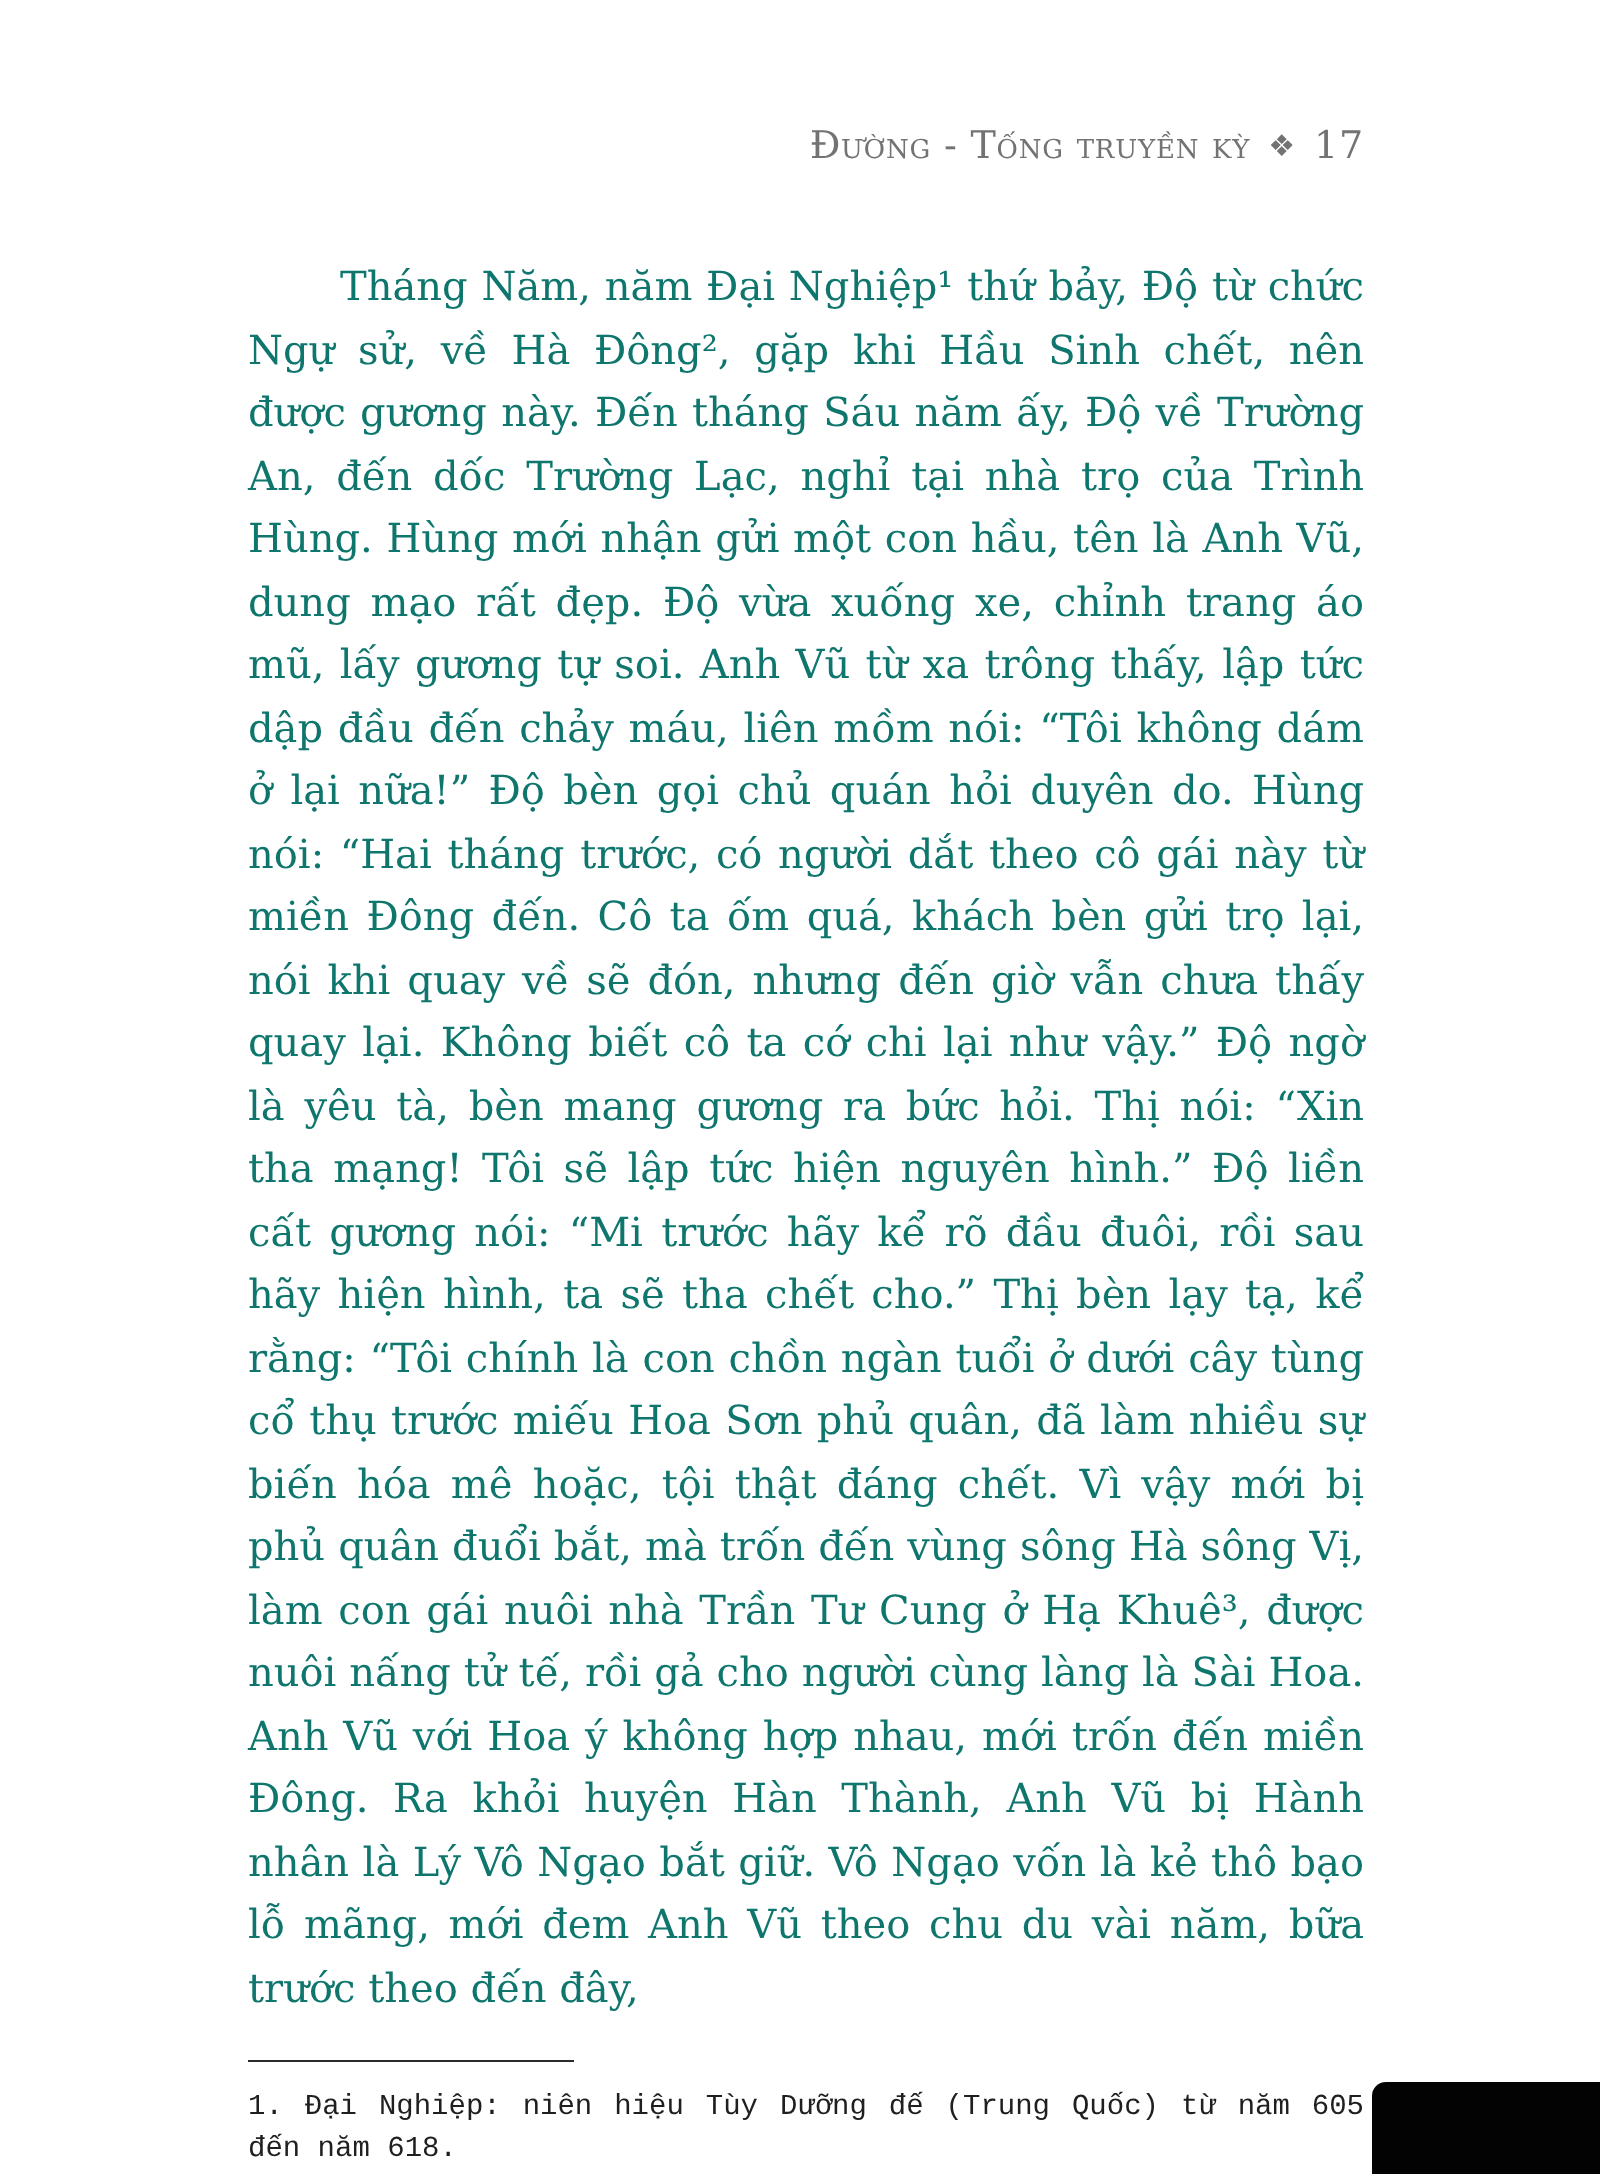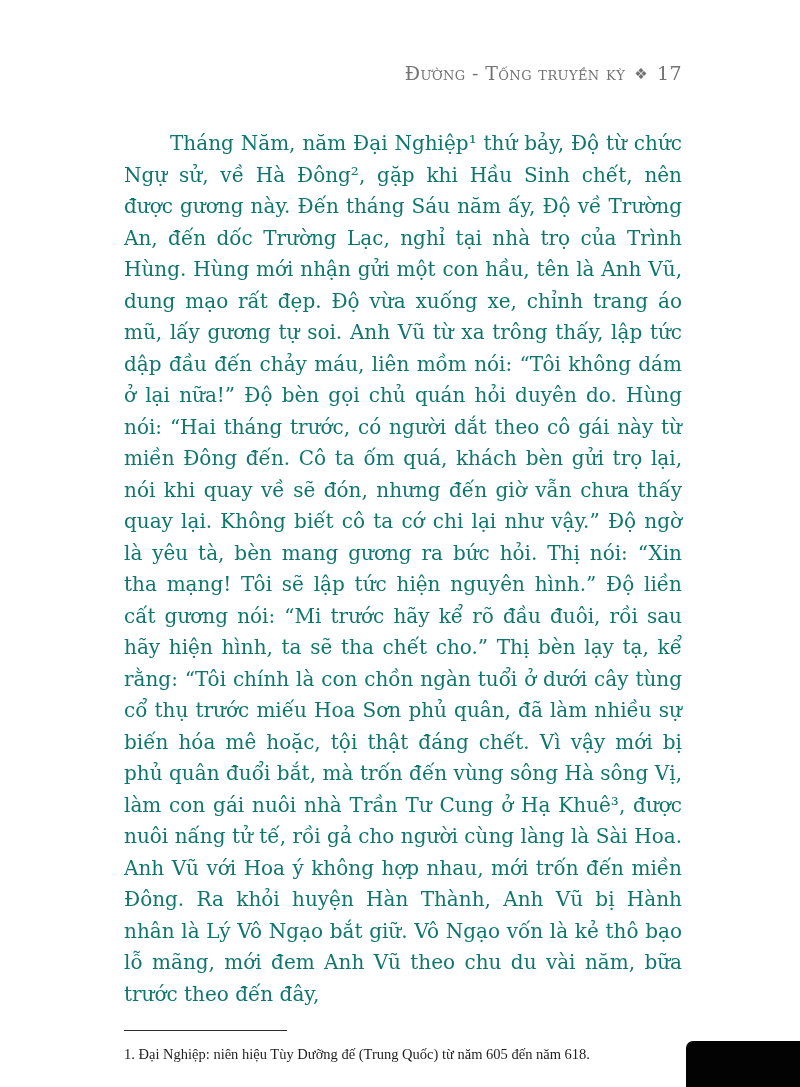--- a/index.html
+++ b/index.html
@@ -44,21 +44,21 @@
     color: #0f766e;
   }
   .footnote-divider {
     margin-top: 20px;
     width: 163px;
     height: 0;
     border-top: 1.5px solid #2b2b2b;
   }
   .footnotes {
     margin-top: 13px;
-    font-family: Liberation Serif, serif;
+    font-family: Liberation Mono, monospace;
     font-size: 14.5px;
     line-height: 21px;
     color: #1f1f1f;
   }
   .footnote {
     margin: 0 0 8px 0;
     text-align: justify;
   }
   .corner-black {
     position: absolute;

